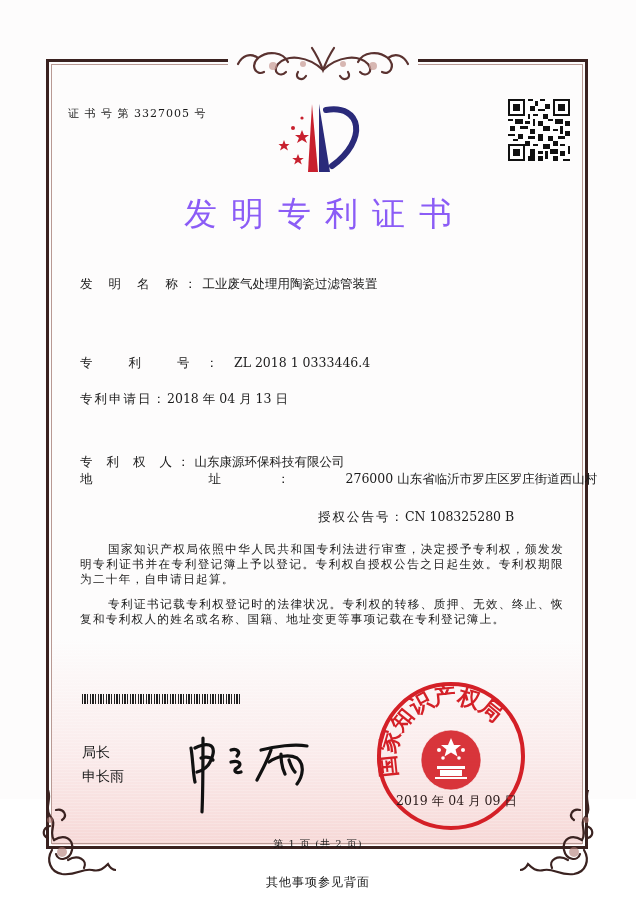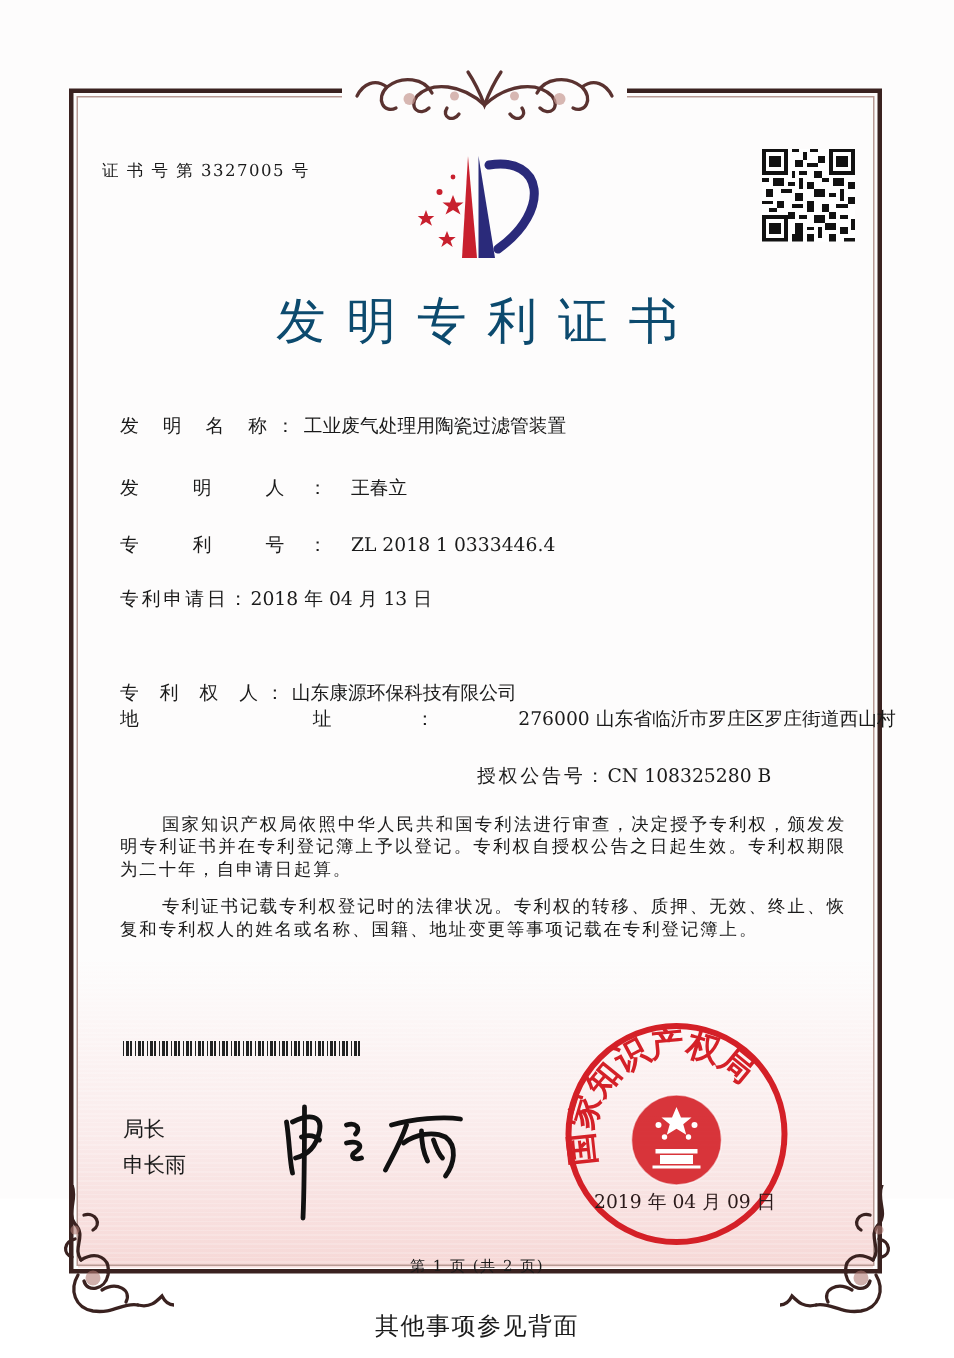--- a/index.html
+++ b/index.html
@@ -33,21 +33,21 @@
   .orn-br { left: 520px; top: 790px; }
 
   .cert-no { position: absolute; left: 68px; top: 106px; font-size: 11px; letter-spacing: 1px; }
 
   .emblem { position: absolute; left: 272px; top: 100px; width: 100px; height: 80px; }
   .qr { position: absolute; left: 508px; top: 99px; width: 62px; height: 62px; }
 
   .title {
     position: absolute; left: 0; width: 636px; top: 192px; text-align: center;
     font-size: 33px; letter-spacing: 14px; padding-left: 14px; font-weight: 400;
-    font-family: "DejaVu Serif", serif; color: #0c4a6e;
+    font-family: "DejaVu Serif", serif; color: #8b5cf6;
   }
 
   .field { position: absolute; left: 80px; font-size: 12.5px; white-space: nowrap; }
   .field .label { display: inline-block; }
   .field .value { display: inline; }
   .lbl-spread { letter-spacing: 6px; }
   .lbl-wide { letter-spacing: 16px; }
   .lbl-addr { letter-spacing: 56px; }
 
   .para { position: absolute; left: 80px; width: 484px; font-size: 11.6px; line-height: 15px; letter-spacing: 1.3px; text-indent: 28px; text-align: justify; }
@@ -56,21 +56,21 @@
     background: repeating-linear-gradient(90deg, #222 0px, #222 1px, transparent 1px, transparent 2px, #222 2px, #222 4px, transparent 4px, transparent 5px, #222 5px, #222 6px, transparent 6px, transparent 8px);
   }
   .sig-title { position: absolute; left: 82px; top: 744px; font-size: 14px; font-family: "DejaVu Sans", sans-serif; text-align: right; }
   .sig-name { position: absolute; left: 82px; top: 768px; font-size: 14px; font-family: "DejaVu Sans", sans-serif; }
   .signature { position: absolute; left: 185px; top: 730px; width: 130px; height: 85px; }
 
   .seal { position: absolute; left: 375px; top: 680px; width: 152px; height: 152px; }
   .seal-date { position: absolute; left: 396px; top: 793px; font-size: 12.5px; color: #2a1a1a; font-family: "DejaVu Serif", serif; }
 
   .page-no { position: absolute; left: 0; width: 636px; top: 837px; text-align: center; font-size: 10px; letter-spacing: 1px; }
-  .footer-note { position: absolute; left: 0; width: 636px; top: 874px; text-align: center; font-size: 16px; letter-spacing: 1px; }
+  .footer-note { position: absolute; left: 0; width: 636px; top: 874px; text-align: center; font-size: 12px; letter-spacing: 1px; }
 </style>
 </head>
 <body>
 
 <div class="page">
 
   <div class="pink-wash"></div>
   <div class="frame-outer"></div>
   <div class="frame-inner"></div>
 
@@ -209,23 +209,20 @@
           <rect x="22" y="24" width="3" height="1"></rect>
       </g>
     </svg>
   </div>
 
   <div class="title">发明专利证书</div>
 
   <div class="field" style="top:276px;">
     <span class="label lbl-spread">发 明 名 称：</span><span class="value">工业废气处理用陶瓷过滤管装置</span>
   </div>
-  <div class="field" style="top:317px;">
-    <span class="label lbl-wide">发 明 人：</span><span class="value">王春立</span>
-  </div>
   <div class="field" style="top:355px;">
     <span class="label lbl-wide">专 利 号：</span><span class="value">ZL 2018 1 0333446.4</span>
   </div>
   <div class="field" style="top:391px;">
     <span class="label" style="letter-spacing:2px;">专利申请日：</span><span class="value">2018 年 04 月 13 日</span>
   </div>
   <div class="field" style="top:454px;">
     <span class="label" style="letter-spacing:5px;">专 利 权 人：</span><span class="value">山东康源环保科技有限公司</span>
   </div>
   <div class="field" style="top:471px;">

